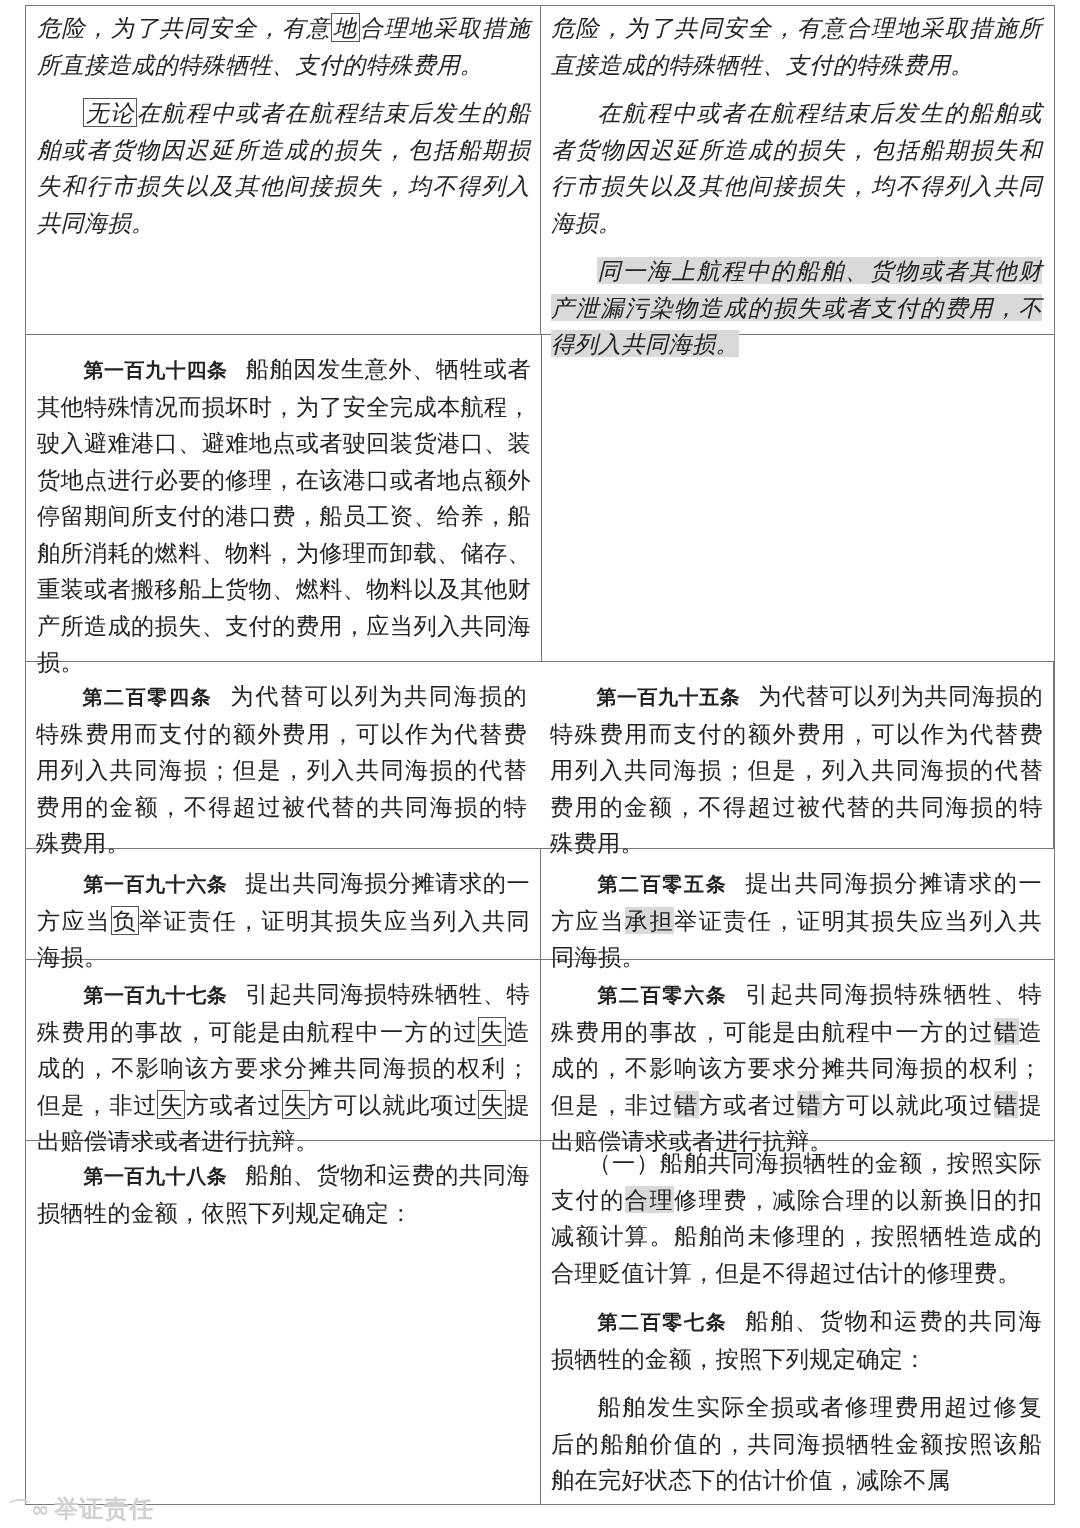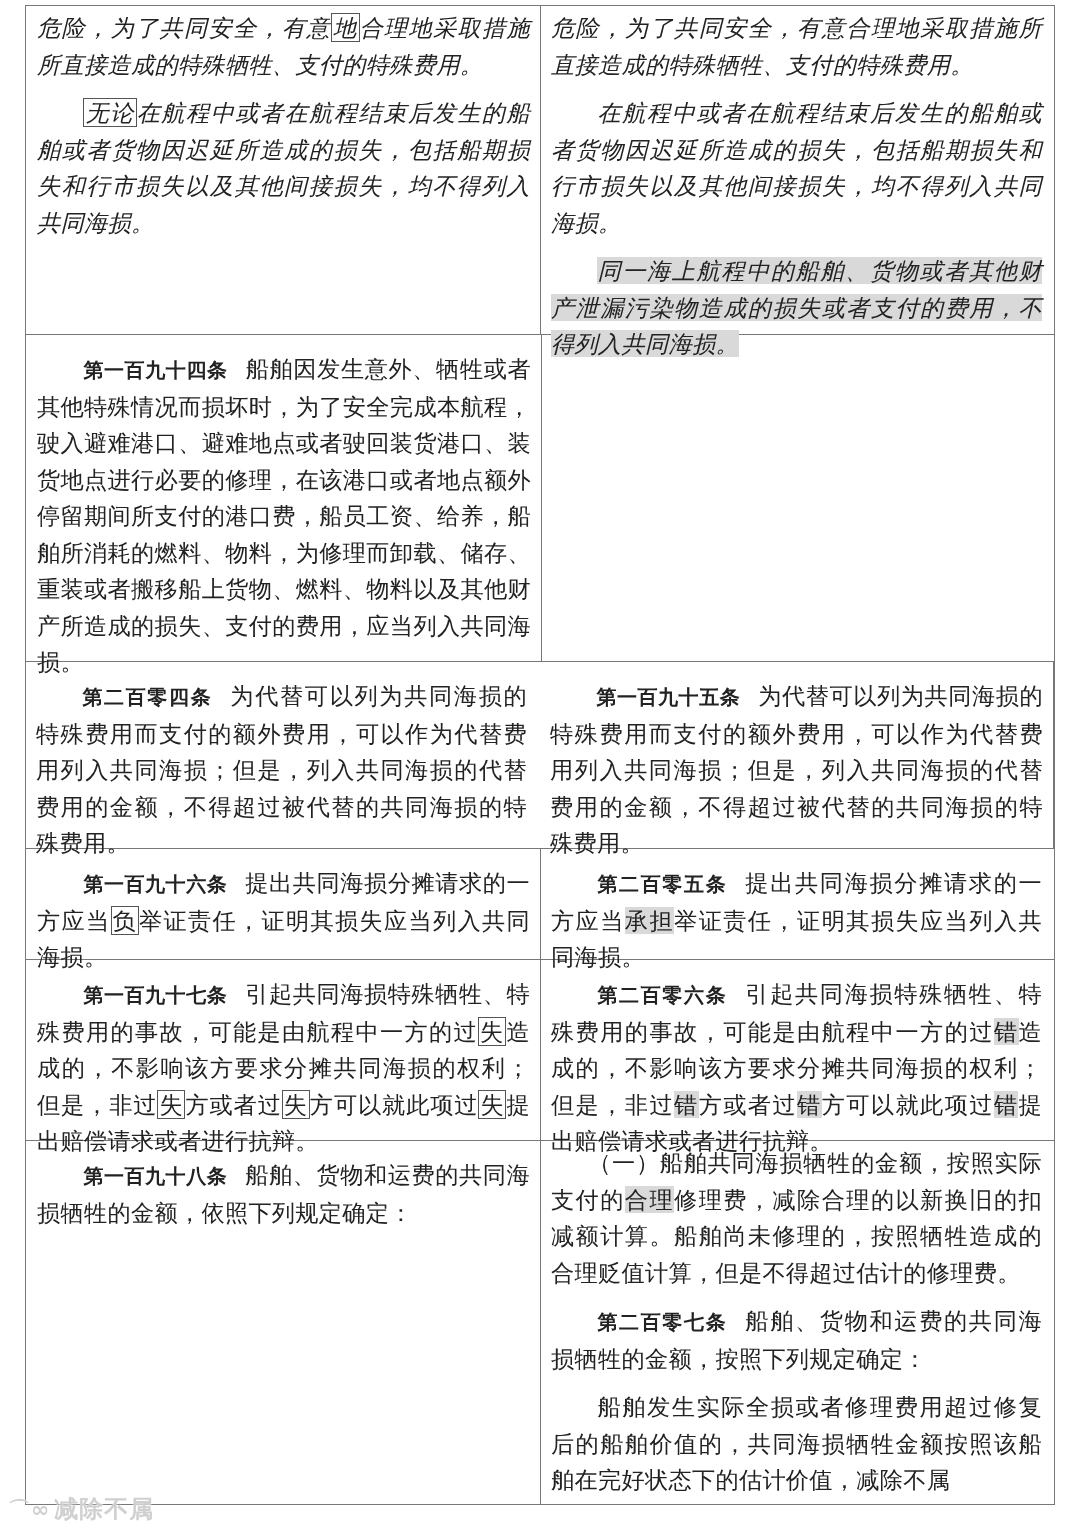--- a/index.html
+++ b/index.html
@@ -85,14 +85,14 @@
     <div class="cell right">
       <p class="p indent-s"><span>（一）船舶共同海损牺牲的金额，按照实际支付的</span><span class="hl">合理</span><span>修理费，减除合理的以新换旧的扣减额计算。船舶尚未修理的，按照牺牲造成的合理贬值计算，但是不得超过估计的修理费。</span></p>
       <p class="p indent"><span class="art">第二百零七条</span><span>船舶、货物和运费的共同海损牺牲的金额，按照下列规定确定：</span></p>
       <p class="p indent">船舶发生实际全损或者修理费用超过修复后的船舶价值的，共同海损牺牲金额按照该船舶在完好状态下的估计价值，减除不属</p>
     </div>
   </div>
 
 </div>
 
 <div class="watermark">
-  <span class="wm-icon">⌒∞</span><span>减除不属</span>
+  <span class="wm-icon">⌒∞</span><span>举证责任</span>
 </div>
 
 </body></html>

